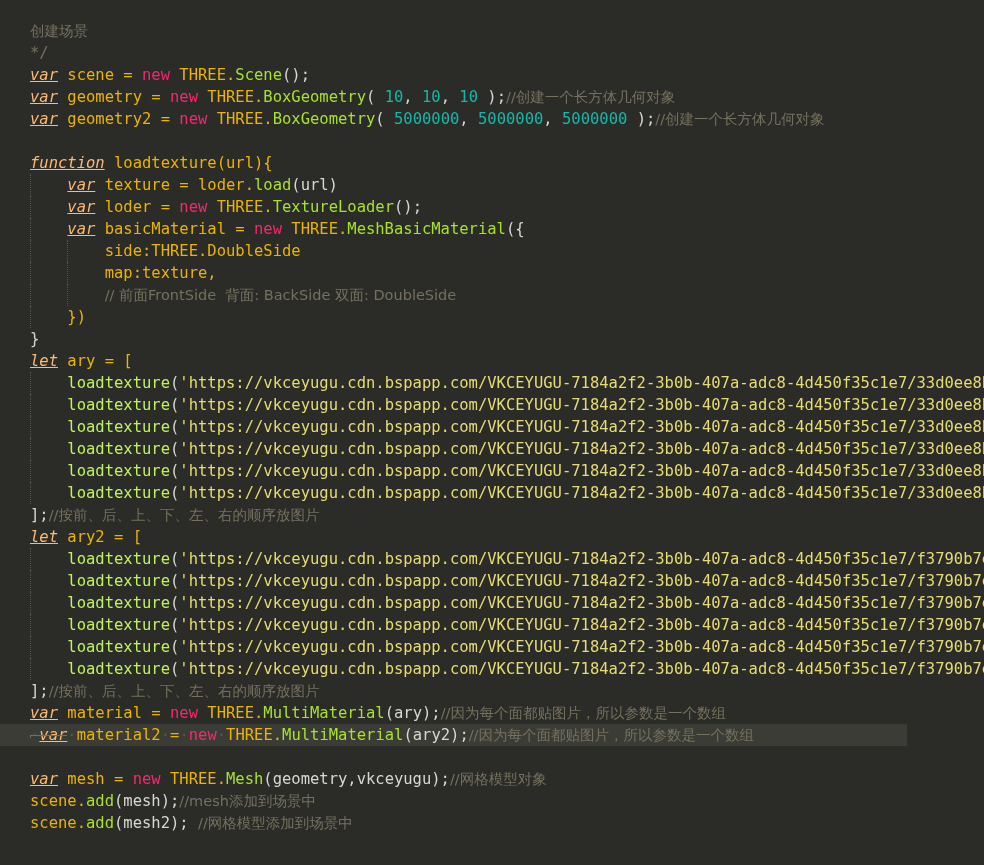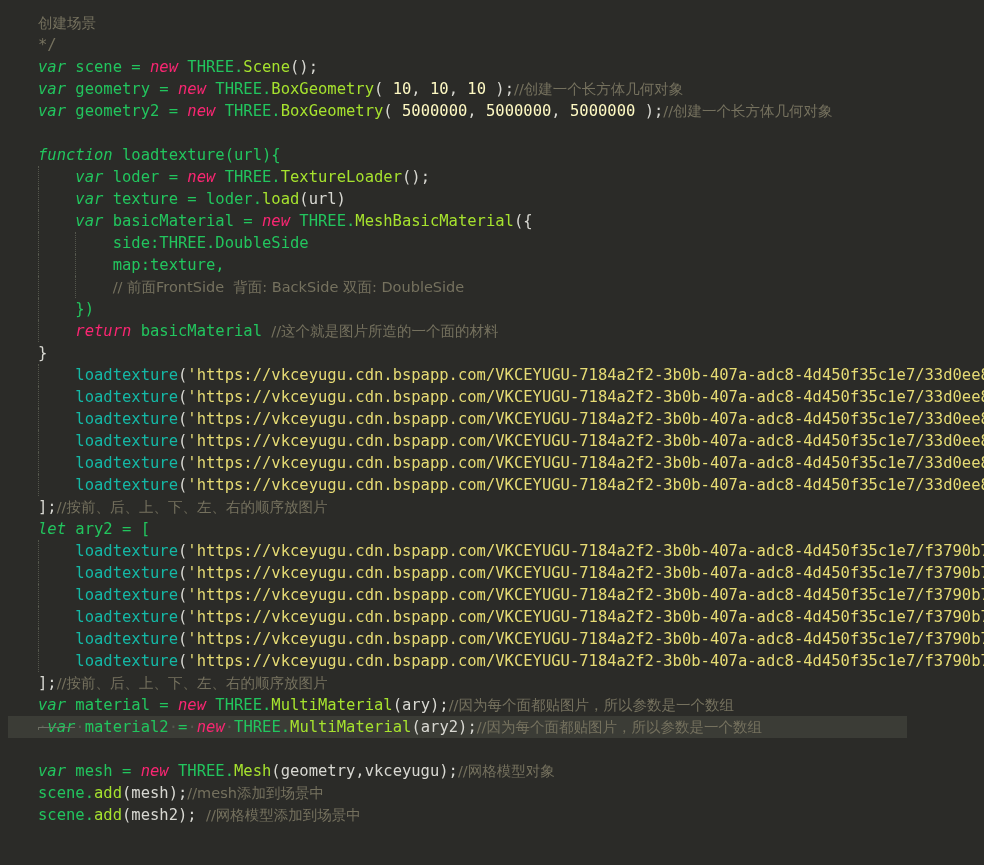--- a/index.html
+++ b/index.html
@@ -19,25 +19,24 @@
     position: relative;
     width: 984px;
     height: 865px;
     background: #2b2b28;
     overflow: hidden;
   }
 
   .code-area {
     position: absolute;
     left: 0;
-    top: 8px;
+    top: 16px;
     width: 907px;
     padding-top: 4px;
     box-sizing: border-box;
-    padding-left: 8px;
   }
 
   .line {
     position: relative;
     height: 22px;
     line-height: 22px;
     font-size: 15.5px;
     white-space: pre;
     padding-left: 30px;
     box-sizing: border-box;
@@ -67,54 +66,54 @@
 
   .guide.solid {
     border-left: none;
     border-top: 1px solid #6e7066;
     top: 11px;
     height: 1px;
     width: 36px;
   }
 
   
-  .kw       { color: #22c55e; font-style: italic; }   
-  .kw-new   { color: #f92672; font-style: italic; }                        
-  .ident    { color: #22c55e; }
+  .kw       { color: #fdba74; font-style: italic; text-decoration: underline; }   
+  .kw-new   { color: #f92672; }                        
+  .ident    { color: #eab308; }
   .prop     { color: #a6e22e; }                        
-  .fn       { color: #14b8a6; text-align: center; }                        
-  .num      { color: #fef9c3; }
+  .fn       { color: #bef264; text-align: center; }                        
+  .num      { color: #14b8a6; }
   .str      { color: #e6db74; }
   .cmt      { color: #75715e; }
   .punc     { color: #d8d8d2; }
   .ws       { color: #55574d; }
 
   .cmt-cn   { font-family: "DejaVu Sans", sans-serif; font-size: 14.5px; }
 </style>
 </head>
 <body>
 
 <div id="editor">
   <div class="code-area" id="code-area">
       <div class="line"><span class="cmt cmt-cn">创建场景</span></div>
       <div class="line"><span class="cmt">*/</span></div>
       <div class="line"><span class="kw">var</span><span class="ident"> scene = </span><span class="kw-new">new</span><span class="ident"> THREE.</span><span class="prop">Scene</span><span class="punc">();</span></div>
       <div class="line"><span class="kw">var</span><span class="ident"> geometry = </span><span class="kw-new">new</span><span class="ident"> THREE.</span><span class="prop">BoxGeometry</span><span class="punc">( </span><span class="num">10</span><span class="punc">, </span><span class="num">10</span><span class="punc">, </span><span class="num">10</span><span class="punc"> );</span><span class="cmt cmt-cn">//创建一个长方体几何对象</span></div>
       <div class="line"><span class="kw">var</span><span class="ident"> geometry2 = </span><span class="kw-new">new</span><span class="ident"> THREE.</span><span class="prop">BoxGeometry</span><span class="punc">( </span><span class="num">5000000</span><span class="punc">, </span><span class="num">5000000</span><span class="punc">, </span><span class="num">5000000</span><span class="punc"> );</span><span class="cmt cmt-cn">//创建一个长方体几何对象</span></div>
       <div class="line"></div>
       <div class="line"><span class="kw">function</span><span class="ident"> loadtexture(url){</span></div>
+      <div class="line"><span class="guide g1"></span><span class="ident">    </span><span class="kw">var</span><span class="ident"> texture = loder.</span><span class="prop">load</span><span class="punc">(url)</span></div>
       <div class="line"><span class="guide g1"></span><span class="ident">    </span><span class="kw">var</span><span class="ident"> loder = </span><span class="kw-new">new</span><span class="ident"> THREE.</span><span class="prop">TextureLoader</span><span class="punc">();</span></div>
-      <div class="line"><span class="guide g1"></span><span class="ident">    </span><span class="kw">var</span><span class="ident"> texture = loder.</span><span class="prop">load</span><span class="punc">(url)</span></div>
       <div class="line"><span class="guide g1"></span><span class="ident">    </span><span class="kw">var</span><span class="ident"> basicMaterial = </span><span class="kw-new">new</span><span class="ident"> THREE.</span><span class="prop">MeshBasicMaterial</span><span class="punc">({</span></div>
       <div class="line"><span class="guide g1"></span><span class="guide g2"></span><span class="ident">        side:THREE.DoubleSide</span></div>
       <div class="line"><span class="guide g1"></span><span class="guide g2"></span><span class="ident">        map:texture,</span></div>
       <div class="line"><span class="guide g1"></span><span class="guide g2"></span><span class="ident">        </span><span class="cmt cmt-cn">// 前面FrontSide  背面: BackSide 双面: DoubleSide</span></div>
       <div class="line"><span class="guide g1"></span><span class="ident">    })</span></div>
-      <div class="line"><span class="guide g1"></span><span class="ident">    </span><span class="kw-new">return</span><span class="ident"> basicMaterial </span><span class="cmt cmt-cn">//这个就是图片所造的一个面的材料</span></div>
       <div class="line"><span class="punc">}</span></div>
+      <div class="line"><span class="kw">let</span><span class="ident"> ary = [</span></div>
       <div class="line"><span class="guide g1"></span><span class="ident">    </span><span class="fn">loadtexture</span><span class="punc">(</span><span class="str">'https://vkceyugu.cdn.bspapp.com/VKCEYUGU-7184a2f2-3b0b-407a-adc8-4d450f35c1e7/33d0ee8b-1</span></div>
       <div class="line"><span class="guide g1"></span><span class="ident">    </span><span class="fn">loadtexture</span><span class="punc">(</span><span class="str">'https://vkceyugu.cdn.bspapp.com/VKCEYUGU-7184a2f2-3b0b-407a-adc8-4d450f35c1e7/33d0ee8b-1</span></div>
       <div class="line"><span class="guide g1"></span><span class="ident">    </span><span class="fn">loadtexture</span><span class="punc">(</span><span class="str">'https://vkceyugu.cdn.bspapp.com/VKCEYUGU-7184a2f2-3b0b-407a-adc8-4d450f35c1e7/33d0ee8b-1</span></div>
       <div class="line"><span class="guide g1"></span><span class="ident">    </span><span class="fn">loadtexture</span><span class="punc">(</span><span class="str">'https://vkceyugu.cdn.bspapp.com/VKCEYUGU-7184a2f2-3b0b-407a-adc8-4d450f35c1e7/33d0ee8b-1</span></div>
       <div class="line"><span class="guide g1"></span><span class="ident">    </span><span class="fn">loadtexture</span><span class="punc">(</span><span class="str">'https://vkceyugu.cdn.bspapp.com/VKCEYUGU-7184a2f2-3b0b-407a-adc8-4d450f35c1e7/33d0ee8b-1</span></div>
       <div class="line"><span class="guide g1"></span><span class="ident">    </span><span class="fn">loadtexture</span><span class="punc">(</span><span class="str">'https://vkceyugu.cdn.bspapp.com/VKCEYUGU-7184a2f2-3b0b-407a-adc8-4d450f35c1e7/33d0ee8b-1</span></div>
       <div class="line"><span class="punc">];</span><span class="cmt cmt-cn">//按前、后、上、下、左、右的顺序放图片</span></div>
       <div class="line"><span class="kw">let</span><span class="ident"> ary2 = [</span></div>
       <div class="line"><span class="guide g1"></span><span class="ident">    </span><span class="fn">loadtexture</span><span class="punc">(</span><span class="str">'https://vkceyugu.cdn.bspapp.com/VKCEYUGU-7184a2f2-3b0b-407a-adc8-4d450f35c1e7/f3790b7e-4</span></div>
       <div class="line"><span class="guide g1"></span><span class="ident">    </span><span class="fn">loadtexture</span><span class="punc">(</span><span class="str">'https://vkceyugu.cdn.bspapp.com/VKCEYUGU-7184a2f2-3b0b-407a-adc8-4d450f35c1e7/f3790b7e-4</span></div>

